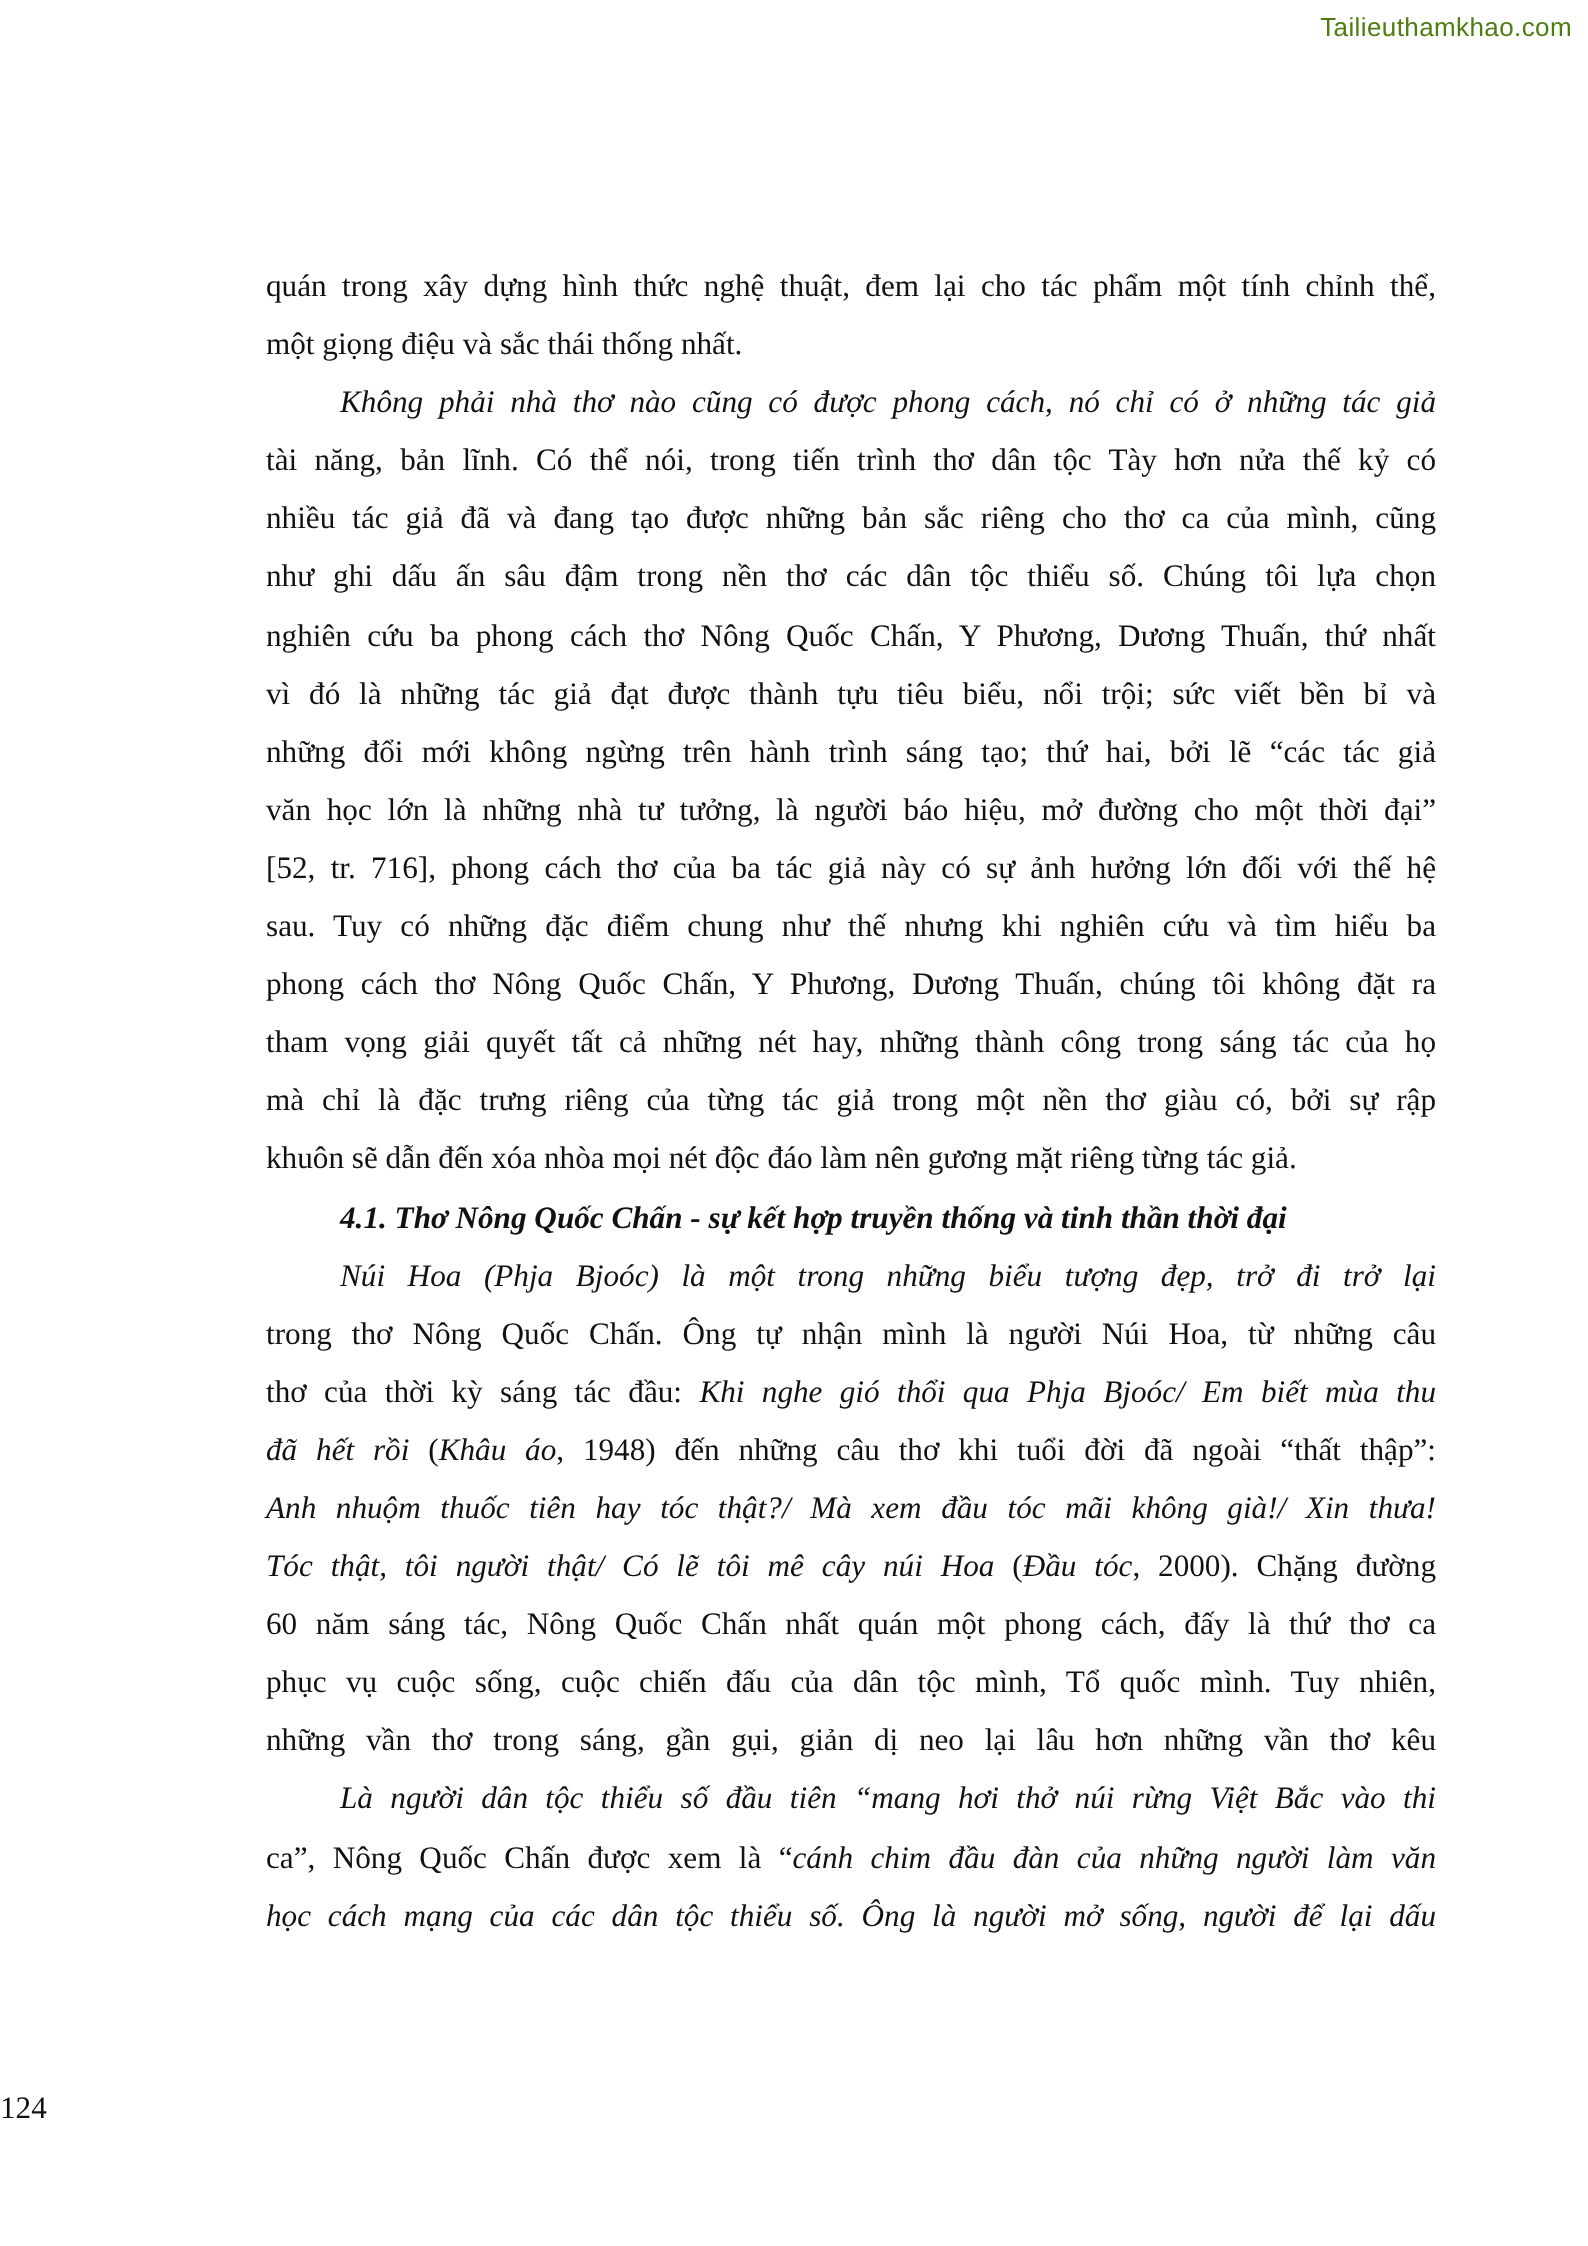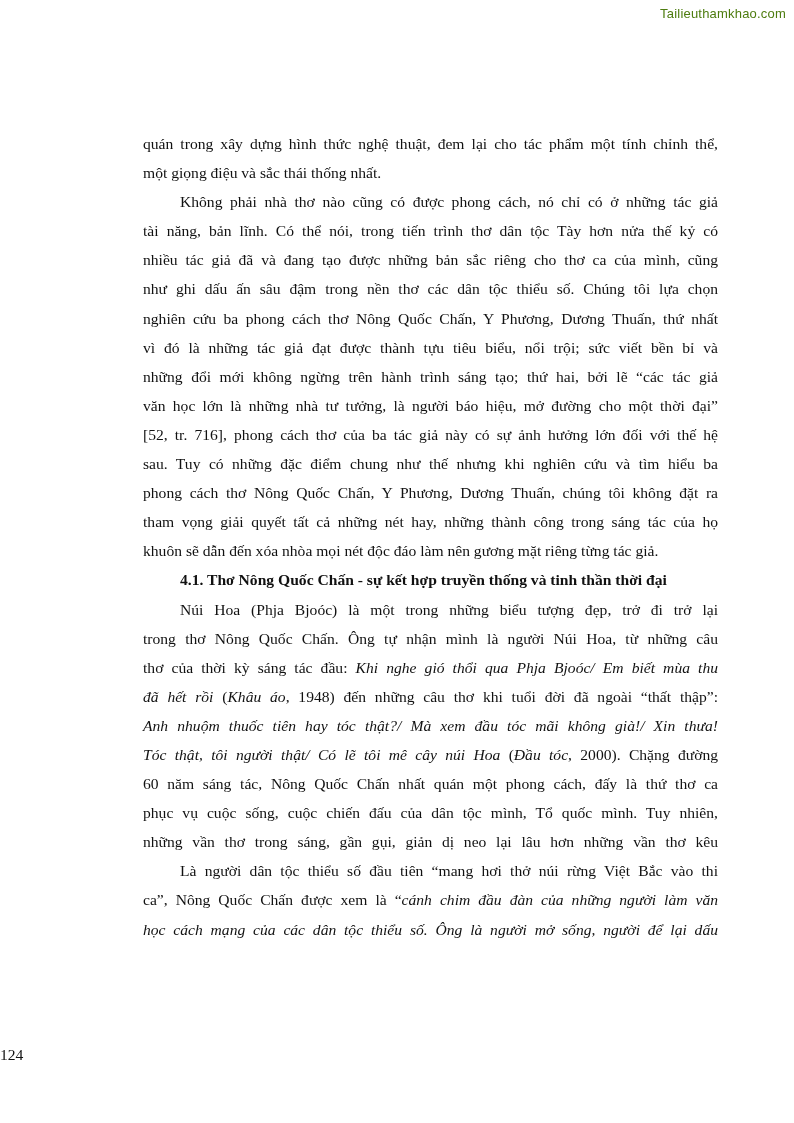--- a/index.html
+++ b/index.html
@@ -30,27 +30,27 @@
       top: 129px;
       width: 585px;
     }
     .line {
       height: 29.1px;
       line-height: 29.1px;
       font-size: 15.6px;
       white-space: nowrap;
       text-align: justify;
       text-align-last: justify;
-      margin-left: 10px;
     }
     .line.last {
       text-align-last: left;
     }
     .line.indent {
       padding-left: 37px;
+      font-style: italic;
     }
     .line.heading {
       font-weight: bold;
     }
     .line i { font-style: italic; }
     .page-number {
       position: absolute;
       top: 1046px;
       left: 0;
       width: 794px;
@@ -70,20 +70,21 @@
   <div class="line"><span>nhiều tác giả đã và đang tạo được những bản sắc riêng cho thơ ca của mình, cũng</span></div>
   <div class="line"><span>như ghi dấu ấn sâu đậm trong nền thơ các dân tộc thiểu số. Chúng tôi lựa chọn</span></div>
   <div class="line"><span>nghiên cứu ba phong cách thơ Nông Quốc Chấn, Y Phương, Dương Thuấn, thứ nhất</span></div>
   <div class="line"><span>vì đó là những tác giả đạt được thành tựu tiêu biểu, nổi trội; sức viết bền bỉ và</span></div>
   <div class="line"><span>những đổi mới không ngừng trên hành trình sáng tạo; thứ hai, bởi lẽ “các tác giả</span></div>
   <div class="line"><span>văn học lớn là những nhà tư tưởng, là người báo hiệu, mở đường cho một thời đại”</span></div>
   <div class="line"><span>[52, tr. 716], phong cách thơ của ba tác giả này có sự ảnh hưởng lớn đối với thế hệ</span></div>
   <div class="line"><span>sau. Tuy có những đặc điểm chung như thế nhưng khi nghiên cứu và tìm hiểu ba</span></div>
   <div class="line"><span>phong cách thơ Nông Quốc Chấn, Y Phương, Dương Thuấn, chúng tôi không đặt ra</span></div>
   <div class="line"><span>tham vọng giải quyết tất cả những nét hay, những thành công trong sáng tác của họ</span></div>
+  <div class="line"><span>mà chỉ là đặc trưng riêng của từng tác giả trong một nền thơ giàu có, bởi sự rập</span></div>
   <div class="line last"><span>khuôn sẽ dẫn đến xóa nhòa mọi nét độc đáo làm nên gương mặt riêng từng tác giả.</span></div>
   <div class="line indent heading last"><span>4.1. Thơ Nông Quốc Chấn - sự kết hợp truyền thống và tinh thần thời đại</span></div>
   <div class="line indent"><span>Núi Hoa (Phja Bjoóc) là một trong những biểu tượng đẹp, trở đi trở lại</span></div>
   <div class="line"><span>trong thơ Nông Quốc Chấn. Ông tự nhận mình là người Núi Hoa, từ những câu</span></div>
   <div class="line"><span>thơ của thời kỳ sáng tác đầu: </span><i>Khi nghe gió thổi qua Phja Bjoóc/ Em biết mùa thu</i></div>
   <div class="line"><i>đã hết rồi</i><span> (</span><i>Khâu áo</i><span>, 1948) đến những câu thơ khi tuổi đời đã ngoài “thất thập”:</span></div>
   <div class="line"><i>Anh nhuộm thuốc tiên hay tóc thật?/ Mà xem đầu tóc mãi không già!/ Xin thưa!</i></div>
   <div class="line"><i>Tóc thật, tôi người thật/ Có lẽ tôi mê cây núi Hoa</i><span> (</span><i>Đầu tóc</i><span>, 2000). Chặng đường</span></div>
   <div class="line"><span>60 năm sáng tác, Nông Quốc Chấn nhất quán một phong cách, đấy là thứ thơ ca</span></div>
   <div class="line"><span>phục vụ cuộc sống, cuộc chiến đấu của dân tộc mình, Tổ quốc mình. Tuy nhiên,</span></div>

